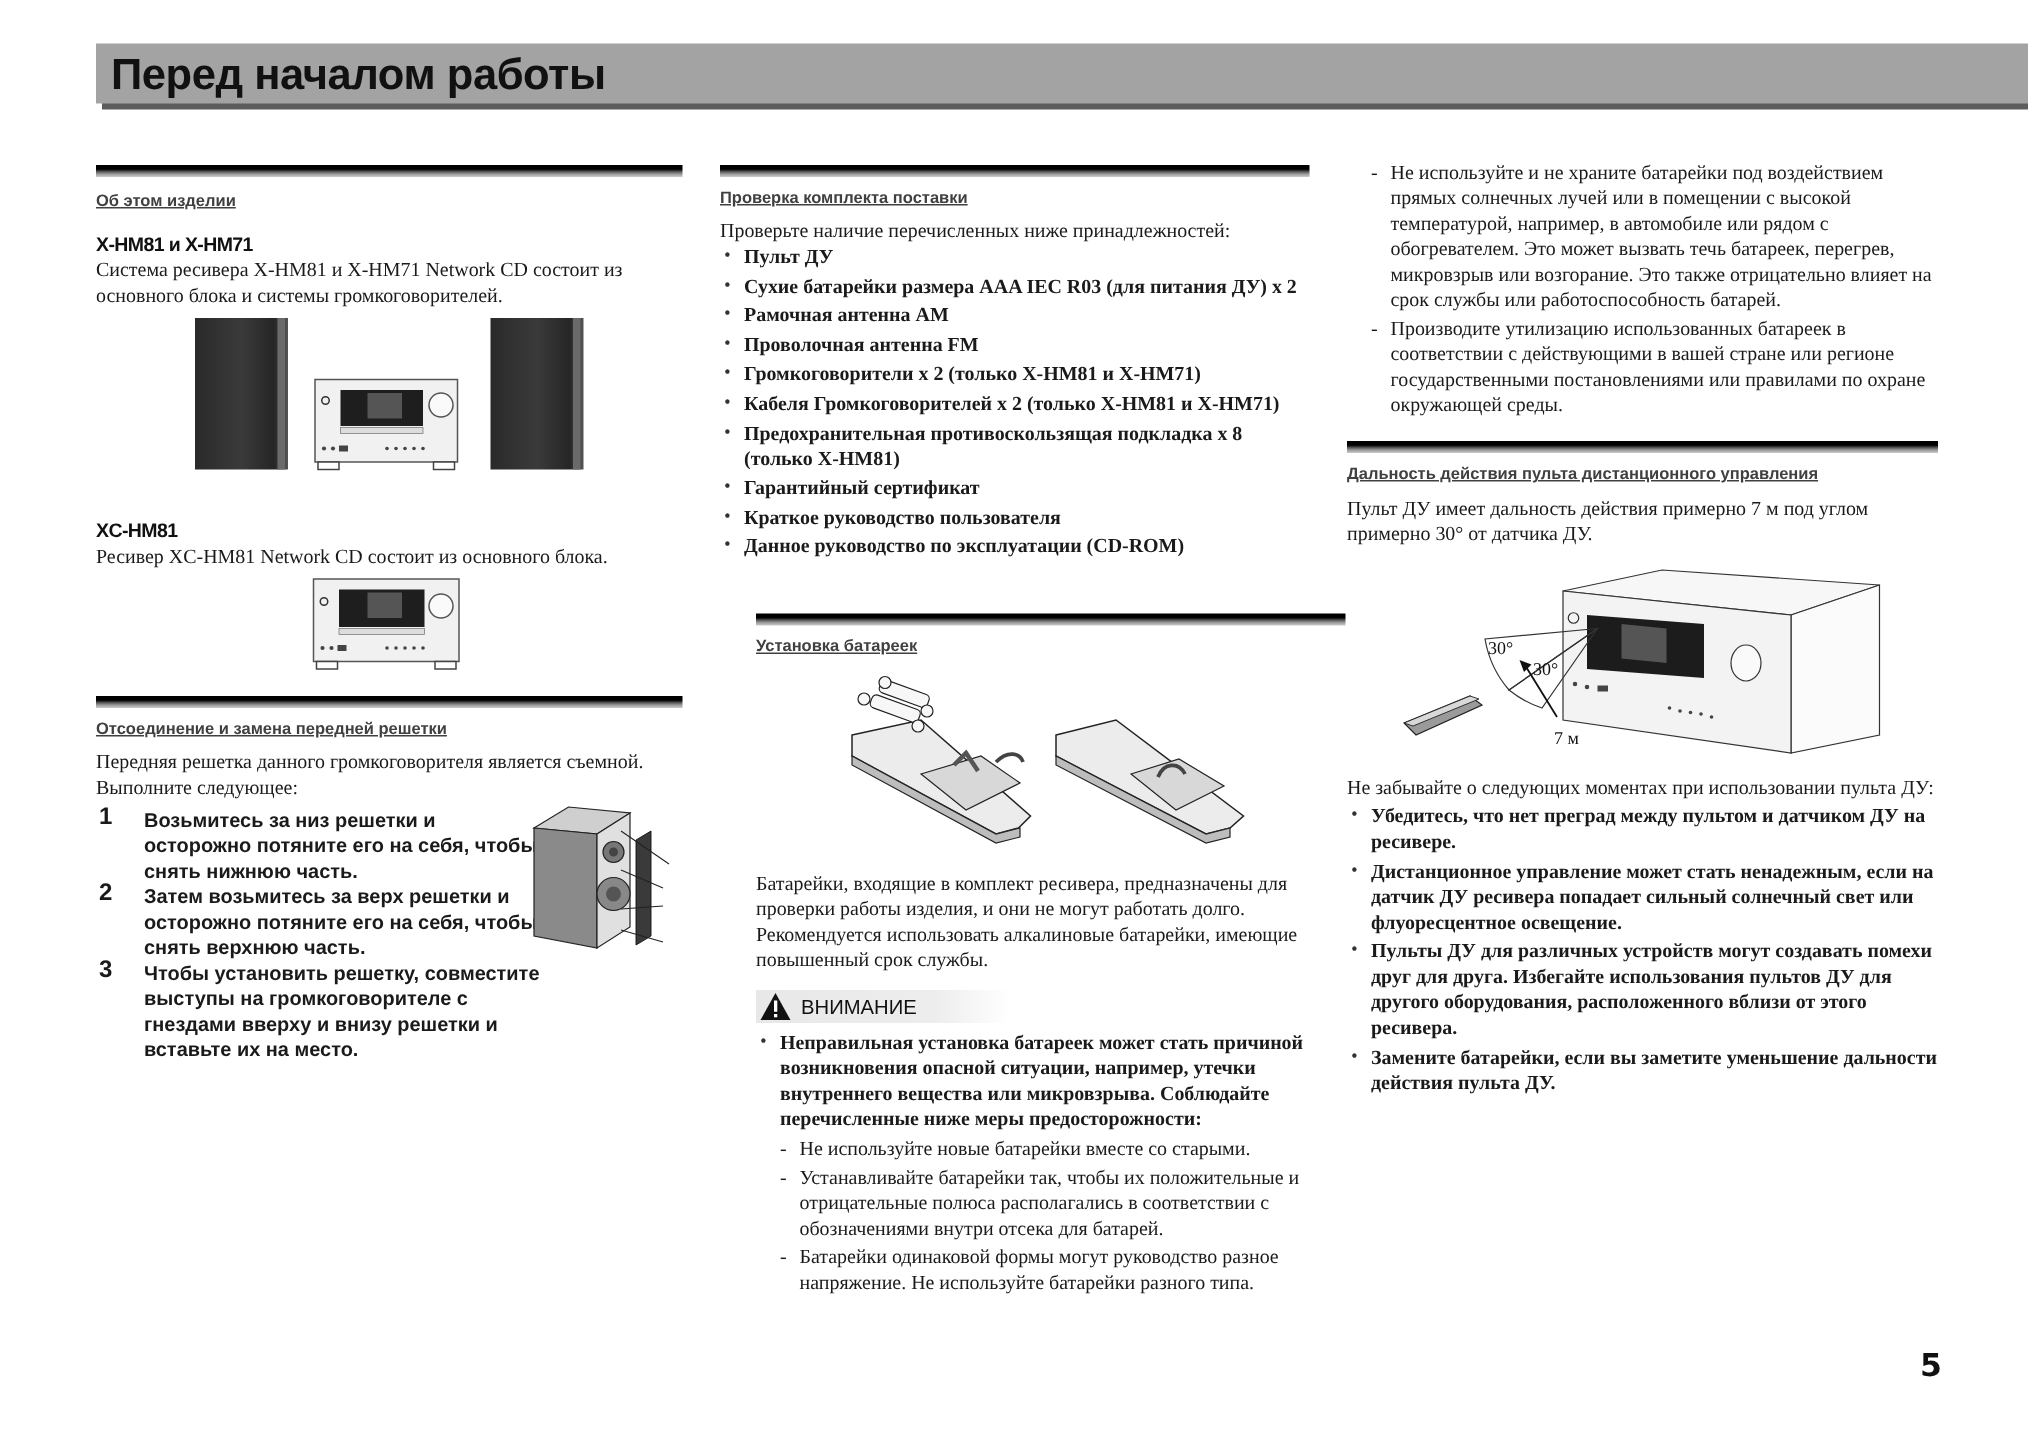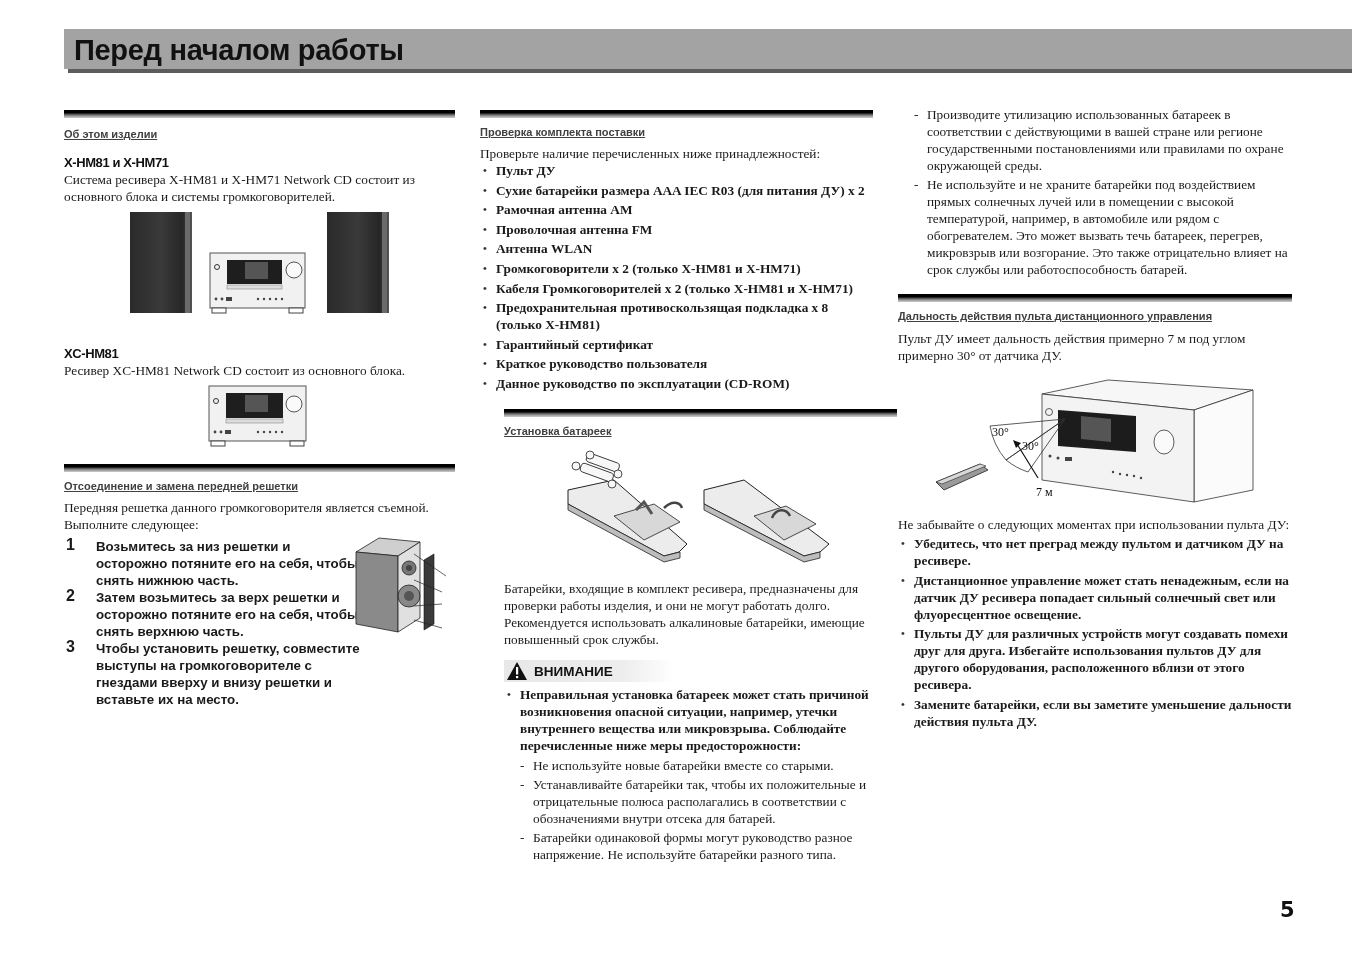--- a/index.html
+++ b/index.html
@@ -25,21 +25,21 @@
 
   ul.dashes { list-style: none; margin: 0; padding: 0 0 0 16px; }
   ul.dashes li { position: relative; padding-left: 13px; font-size: 13.3px; line-height: 17px; margin-bottom: 2px; }
   ul.dashes li::before { content: "-"; position: absolute; left: 0; top: 0; }
 
   ol.steps { list-style: none; margin: 0; padding: 0; }
   ol.steps li { position: relative; padding-left: 32px; font-family: "Liberation Sans", sans-serif; font-weight: bold; font-size: 13.3px; line-height: 17px; margin-bottom: 0px; }
   ol.steps li .num { position: absolute; left: 2px; top: -2px; font-size: 16px; }
 
   .caution { display: flex; align-items: center; height: 22px; width: 170px; background: linear-gradient(to right, #e8e8e8 0%, #ededed 70%, rgba(255,255,255,0) 100%); margin-top: 12px; }
-  .caution .label { font-family: "Liberation Sans", sans-serif; font-weight: bold; font-size: 13.5px; margin-left: 6px; color: #111; }
+  .caution .label { font-family: "Liberation Sans", sans-serif; font-weight: normal; font-size: 13.5px; margin-left: 6px; color: #111; }
 
   .page-num { position: absolute; left: 1280px; top: 898px; font-family: "DejaVu Sans", sans-serif; font-weight: bold; font-size: 21px; color: #111; }
 
   .fig { display: block; }
 </style>
 </head>
 <body>
 
 <div class="title-bar">
   <h1>Перед началом работы</h1>
@@ -146,21 +146,20 @@
 <div class="col col-2">
   <div style="position:absolute; top:110px; left:0; width:393px;">
     <div class="sec-rule"></div>
     <div class="sec-title" style="margin-top:3px;">Проверка комплекта поставки</div>
     <p class="body">Проверьте наличие перечисленных ниже принадлежностей:</p>
     <ul class="bullets">
       <li>Пульт ДУ</li>
       <li>Сухие батарейки размера AAA IEC R03 (для питания ДУ) x 2</li>
       <li>Рамочная антенна AM</li>
       <li>Проволочная антенна FM</li>
-      <li>Антенна WLAN</li>
       <li>Громкоговорители x 2 (только X-HM81 и X-HM71)</li>
       <li>Кабеля Громкоговорителей x 2 (только X-HM81 и X-HM71)</li>
       <li>Предохранительная противоскользящая подкладка x 8 (только X-HM81)</li>
       <li>Гарантийный сертификат</li>
       <li>Краткое руководство пользователя</li>
       <li>Данное руководство по эксплуатации (CD-ROM)</li>
     </ul>
   </div>
 
   <div style="position:absolute; top:409px; left:0; width:393px;margin-left:24px;">
@@ -208,22 +207,22 @@
       <li>Не используйте новые батарейки вместе со старыми.</li>
       <li>Устанавливайте батарейки так, чтобы их положительные и отрицательные полюса располагались в соответствии с обозначениями внутри отсека для батарей.</li>
       <li>Батарейки одинаковой формы могут руководство разное напряжение. Не используйте батарейки разного типа.</li>
     </ul>
   </div>
 </div>
 
 <div class="col col-3">
   <div style="position:absolute; top:106px; left:0; width:394px;">
     <ul class="dashes">
+      <li>Не используйте и не храните батарейки под воздействием прямых солнечных лучей или в помещении с высокой температурой, например, в автомобиле или рядом с обогревателем. Это может вызвать течь батареек, перегрев, микровзрыв или возгорание. Это также отрицательно влияет на срок службы или работоспособность батарей.</li>
       <li>Производите утилизацию использованных батареек в соответствии с действующими в вашей стране или регионе государственными постановлениями или правилами по охране окружающей среды.</li>
-      <li>Не используйте и не храните батарейки под воздействием прямых солнечных лучей или в помещении с высокой температурой, например, в автомобиле или рядом с обогревателем. Это может вызвать течь батареек, перегрев, микровзрыв или возгорание. Это также отрицательно влияет на срок службы или работоспособность батарей.</li>
     </ul>
   </div>
 
   <div style="position:absolute; top:294px; left:0; width:394px;">
     <div class="sec-rule"></div>
     <div class="sec-title" style="margin-top:3px; line-height:23px;">Дальность действия пульта дистанционного управления</div>
     <p class="body">Пульт ДУ имеет дальность действия примерно 7 м под углом примерно 30° от датчика ДУ.</p>
 
     <svg class="fig" width="394" height="140" viewBox="0 0 394 140" style="margin-top:8px;">
 

